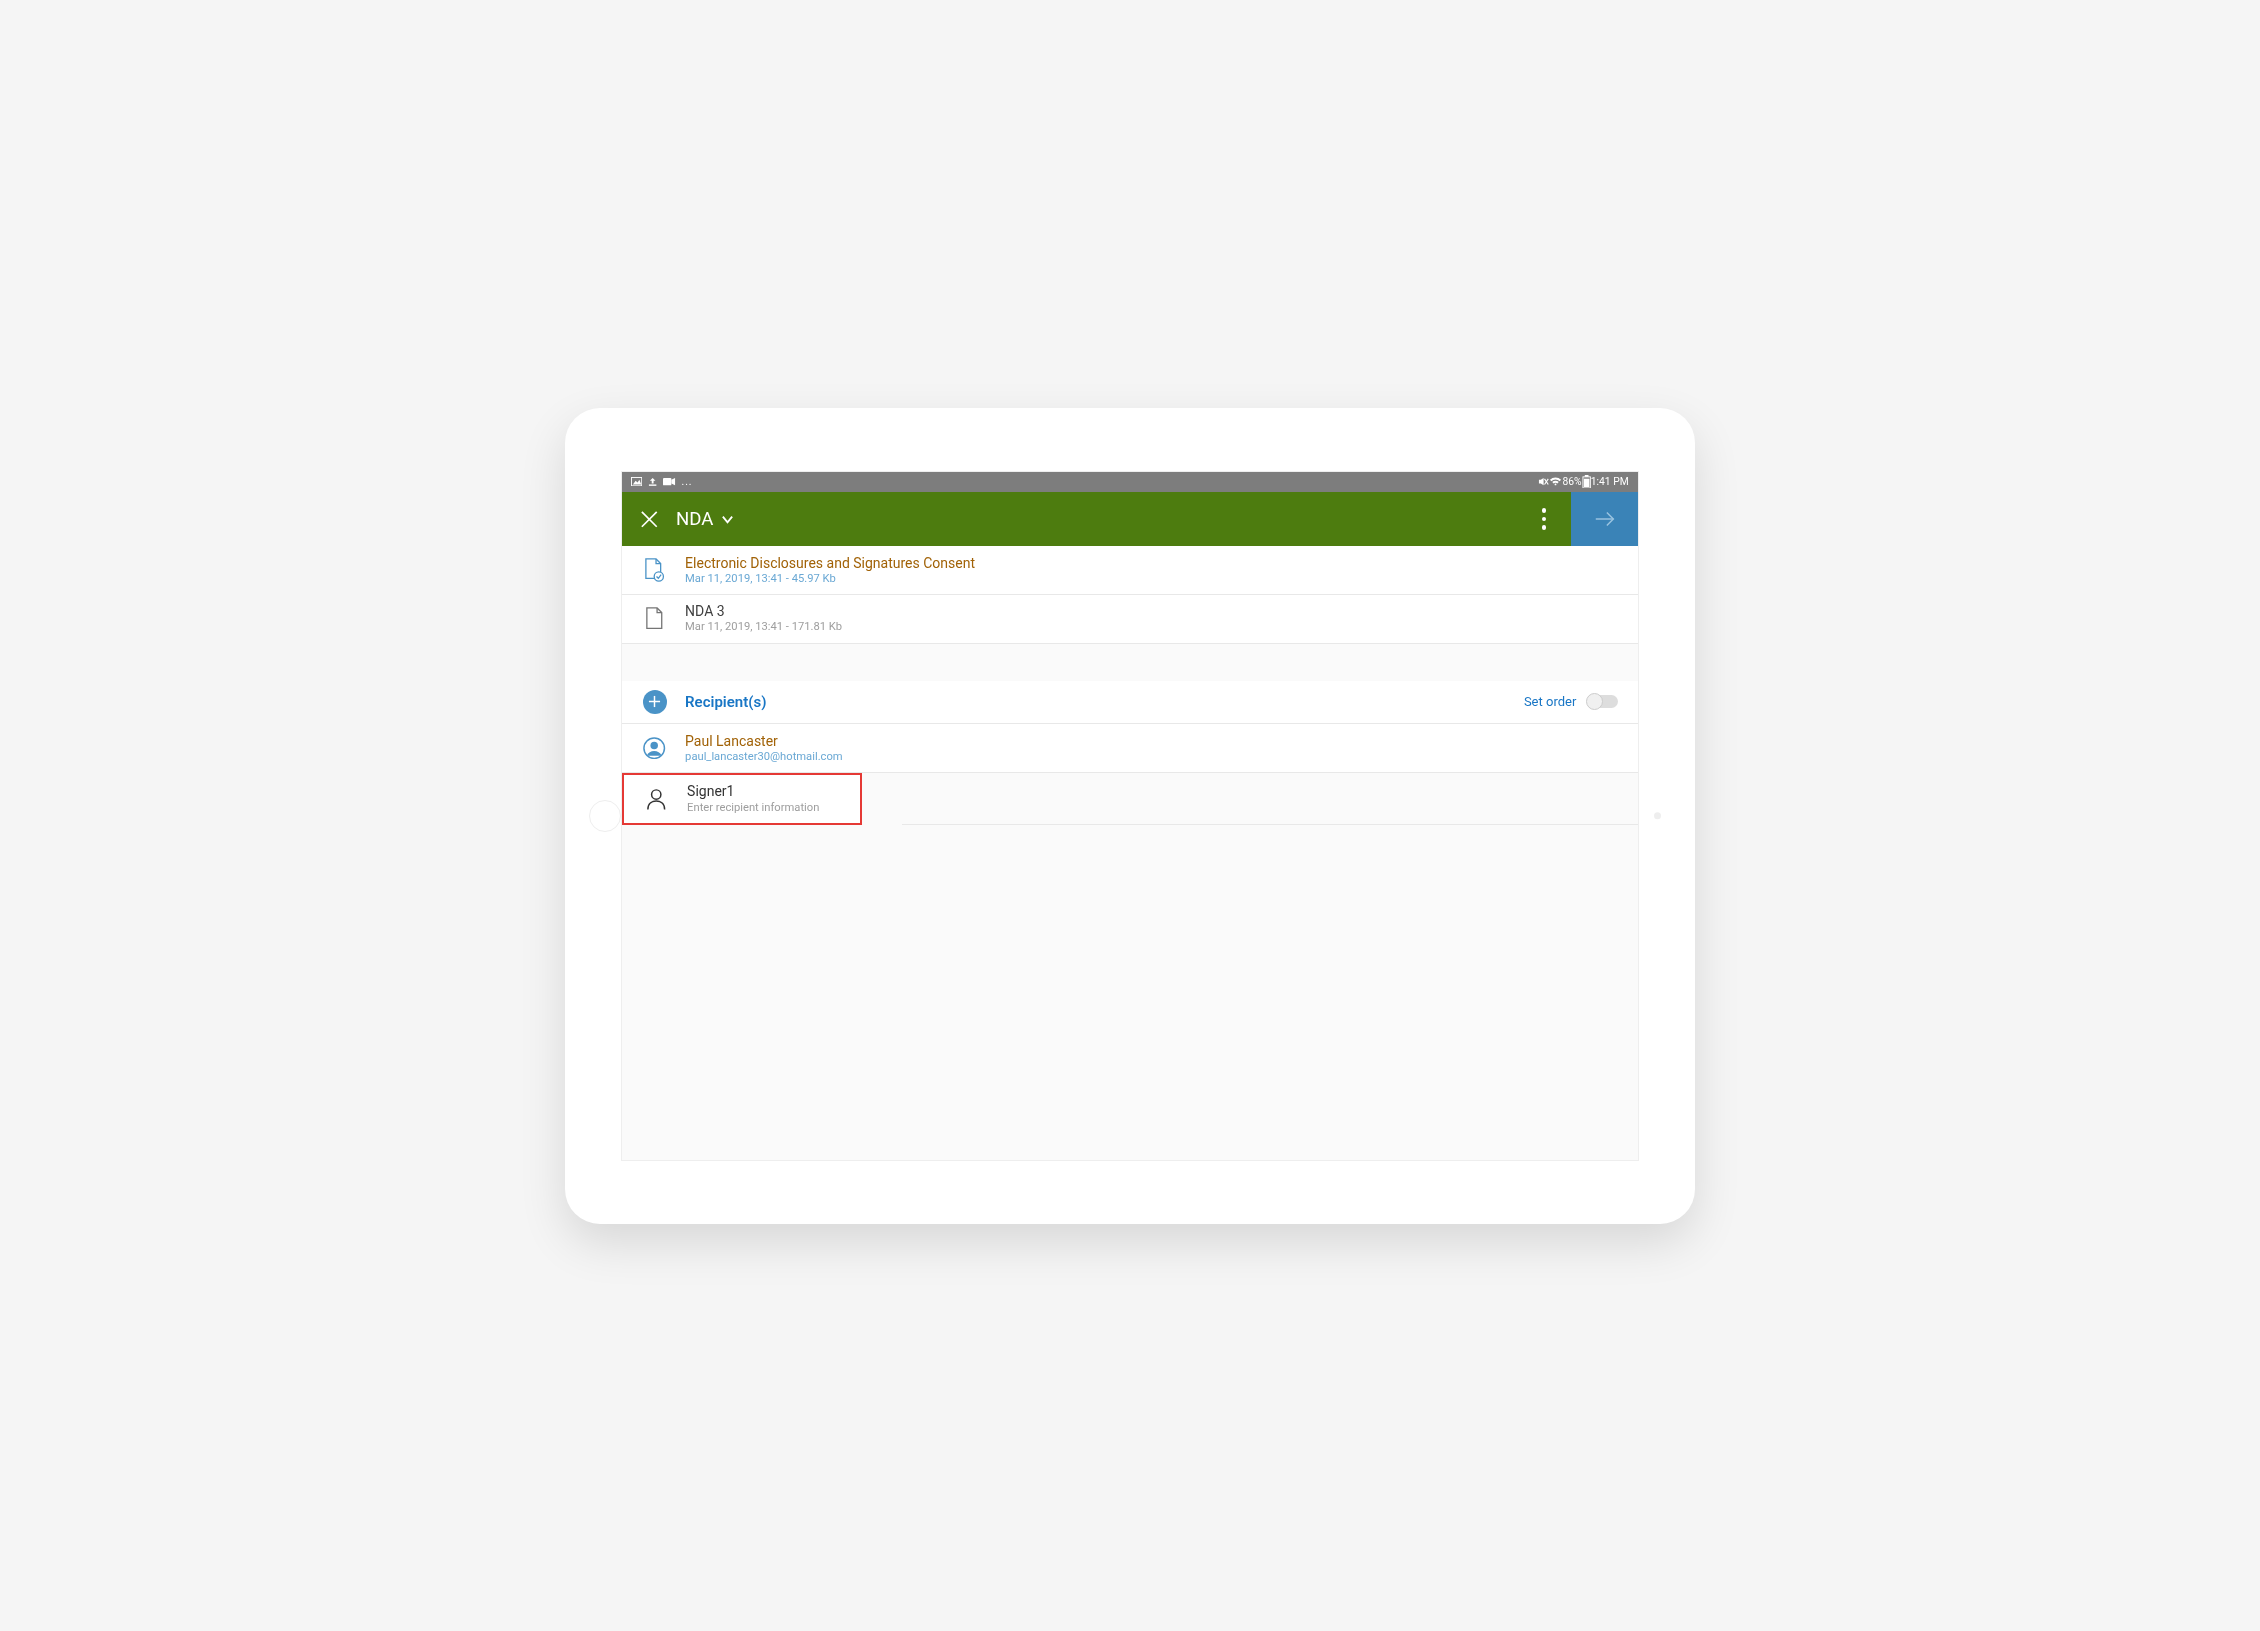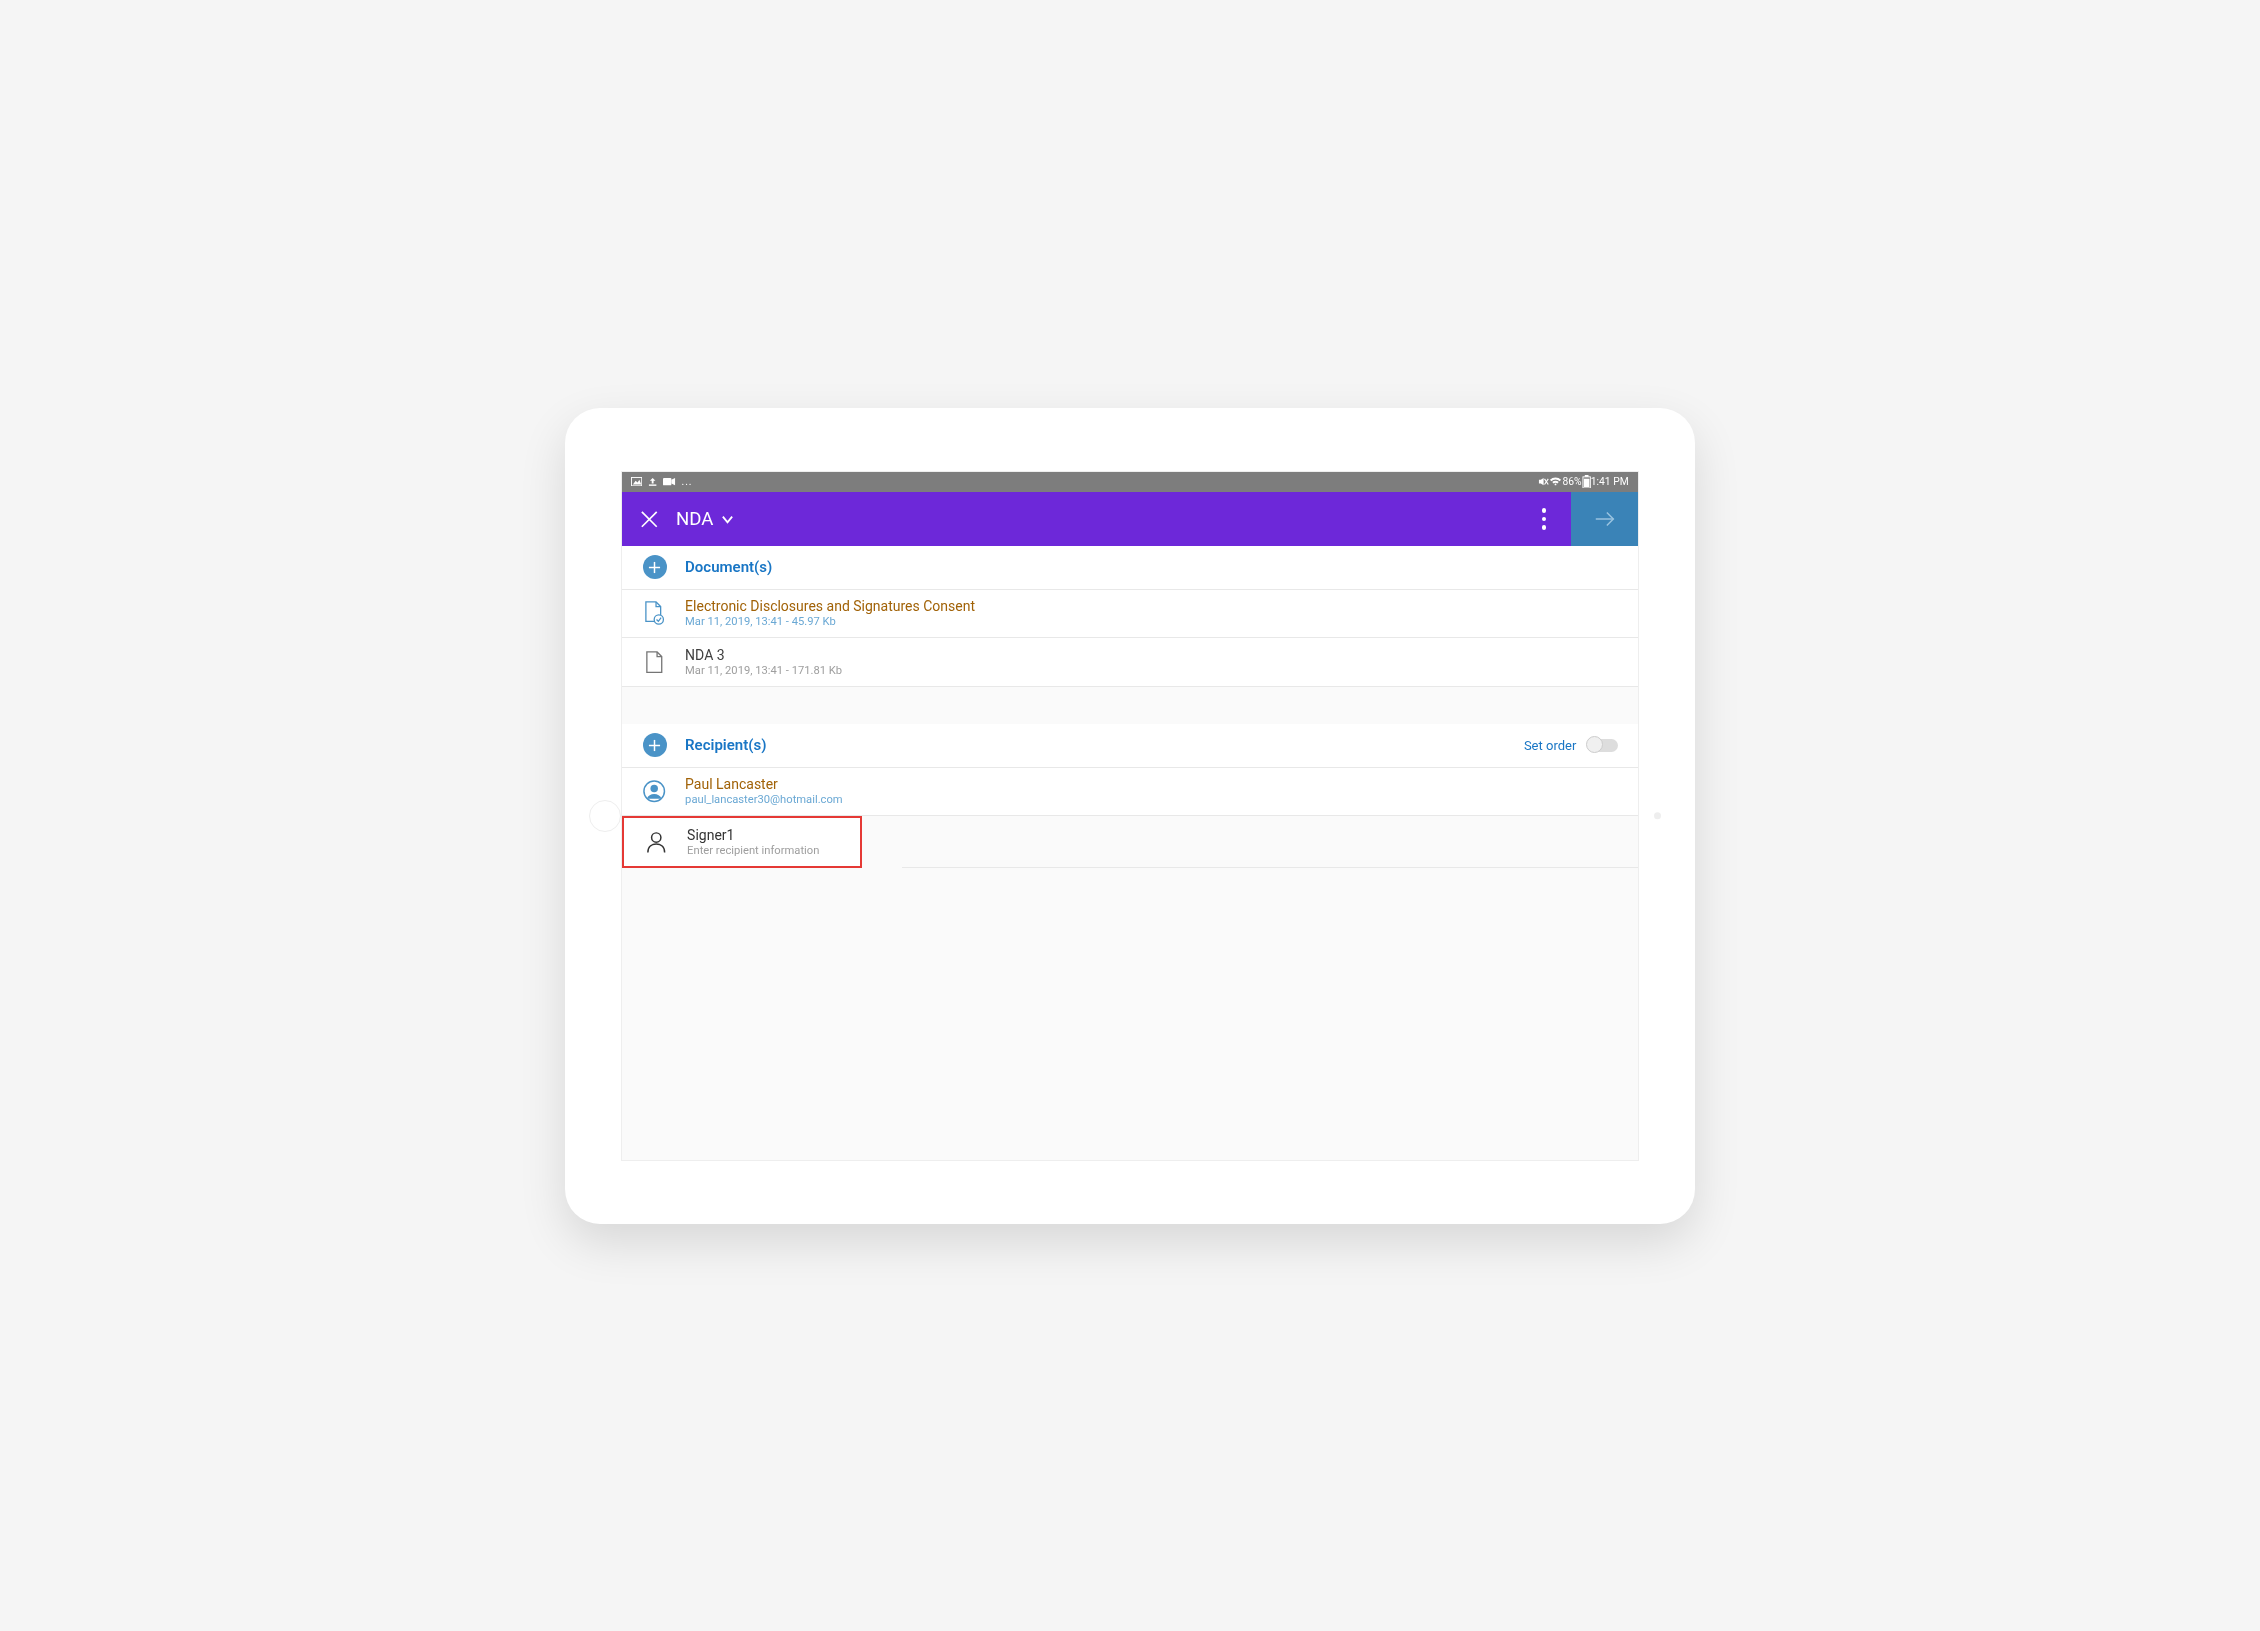--- a/index.html
+++ b/index.html
@@ -59,21 +59,21 @@
     align-items: center;
     padding: 0 9.3px;
     font-size: 10.3px;
   }
   .status-left { display: flex; align-items: center; gap: 5.6px; }
   .status-right { margin-left: auto; display: flex; align-items: center; gap: 0; }
   .status-icon { display: inline-flex; }
   
   .app-bar {
     height: 54px;
-    background: #6d28d9;
+    background: #4d7c0f;
     display: flex;
     align-items: center;
   }
   .app-bar-close {
     width: 54px;
     height: 54px;
     display: flex;
     align-items: center;
     justify-content: center;
     cursor: pointer;
@@ -262,29 +262,20 @@
       <div class="app-bar-next">
         <svg width="24" height="24" viewBox="0 0 26 26">
             <line x1="3" y1="13" x2="22" y2="13" stroke="#9bc4e0" stroke-width="1.6"></line>
             <path d="M15 6 L22 13 L15 20" fill="none" stroke="#9bc4e0" stroke-width="1.6"></path>
           </svg>
       </div>
     </div>
 
     <div class="content">
 
-      <div class="section-header">
-        <div class="add-btn">
-          <svg width="13" height="13" viewBox="0 0 14 14">
-              <line x1="7" y1="1" x2="7" y2="13" stroke="#fff" stroke-width="1.6"></line>
-              <line x1="1" y1="7" x2="13" y2="7" stroke="#fff" stroke-width="1.6"></line>
-            </svg>
-        </div>
-        <div class="section-title">Document(s)</div>
-      </div>
 
       <div class="row active">
         <div class="row-icon">
           <svg width="22.4" height="24" viewBox="0 0 24 26">
               <path d="M3 1 L14 1 L19 6 L19 22 L3 22 Z" fill="none" stroke="#4a93c7" stroke-width="1.4"></path>
               <path d="M14 1 L14 6 L19 6" fill="none" stroke="#4a93c7" stroke-width="1.4"></path>
               <circle cx="17" cy="20" r="5" fill="#fff" stroke="#4a93c7" stroke-width="1.4"></circle>
               <path d="M14.5 20 L16.5 22 L19.5 18" fill="none" stroke="#4a93c7" stroke-width="1.4"></path>
             </svg>
         </div>

